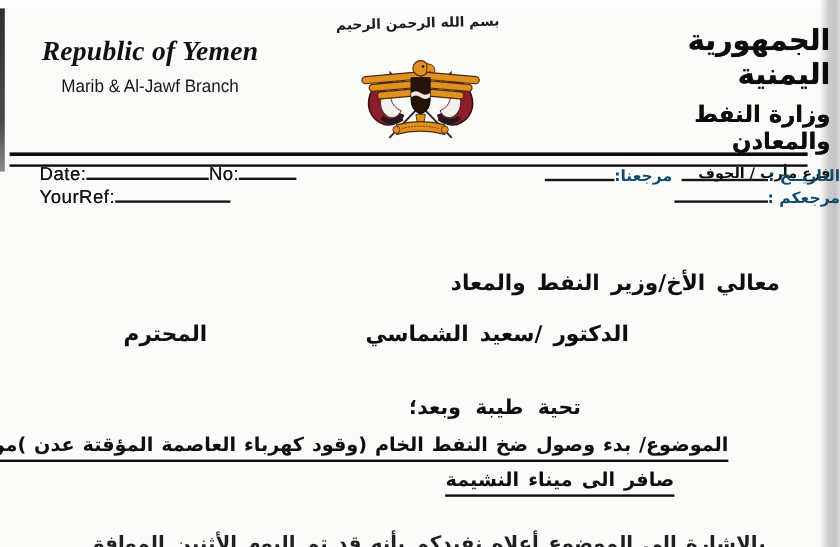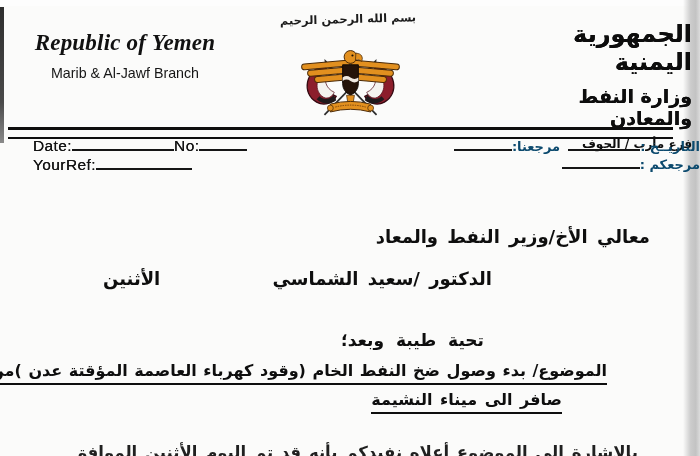--- a/index.html
+++ b/index.html
@@ -47,21 +47,21 @@
   .refs-ar .row{height:18px;}
   .fill-line{display:inline-block;border-bottom:2px solid #161616;height:11px;vertical-align:baseline;}
   .w102{width:102px}.w48{width:48px}.w96{width:96px}
   .w72{width:72px}.w58{width:58px}.w78{width:78px}
   .gap8{display:inline-block;width:8px}
 
   
   .ar-text{position:absolute;direction:rtl;font-family:"DejaVu Sans",sans-serif;
     font-weight:bold;color:#0e0e0e;white-space:nowrap;}
   .addr1{top:226px;right:50px;font-size:18px;word-spacing:3px;}
-  .addr2{top:268px;right:208px;font-size:18px;word-spacing:3px;}
+  .addr2{top:268px;right:176px;font-size:18px;word-spacing:3px;}
   .honorific{top:268px;left:103px;font-size:18px;}
   .greeting{top:330px;right:216px;font-size:17px;word-spacing:6px;}
   .subject1{top:361px;right:93px;font-size:16px;word-spacing:1px;
     border-bottom:2px solid #0e0e0e;padding-bottom:3px;}
   .subject2{top:390px;right:138px;font-size:16px;word-spacing:2px;
     border-bottom:2px solid #0e0e0e;padding-bottom:3px;}
   .partial{top:443px;right:62px;font-size:16.5px;word-spacing:2px;opacity:.92;}
 </style>
 </head>
 <body>
@@ -155,19 +155,19 @@
     <div class="row">
       <span>التاريــخ :</span><span class="fill-line w72"></span><span class="gap8"></span><span>مرجعنا:</span><span class="fill-line w58"></span>
     </div>
     <div class="row">
       <span>مرجعكم :</span><span class="fill-line w78"></span>
     </div>
   </div>
 
   <div class="ar-text addr1">معالي الأخ/وزير النفط والمعاد</div>
   <div class="ar-text addr2">الدكتور /سعيد الشماسي</div>
-  <div class="ar-text honorific">الأثنين</div>
+  <div class="ar-text honorific">المحترم</div>
   <div class="ar-text greeting">تحية طيبة وبعد؛</div>
   <div class="ar-text subject1">الموضوع/ بدء وصول ضخ النفط الخام (وقود كهرباء العاصمة المؤقتة عدن )من شركة</div>
   <div class="ar-text subject2">صافر الى ميناء النشيمة</div>
   <div class="ar-text partial">بالإشارة الى الموضوع أعلاه نفيدكم بأنه قد تم اليوم الأثنين الموافق</div>
 
 </div>
 
 </body></html>

